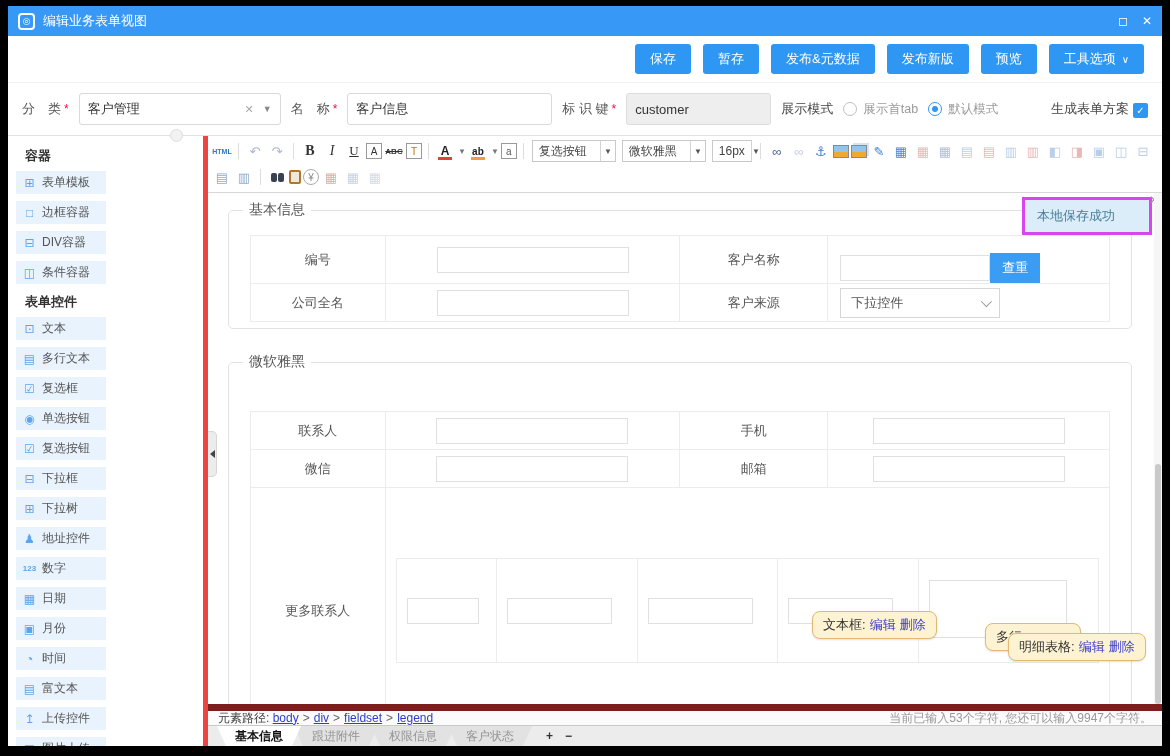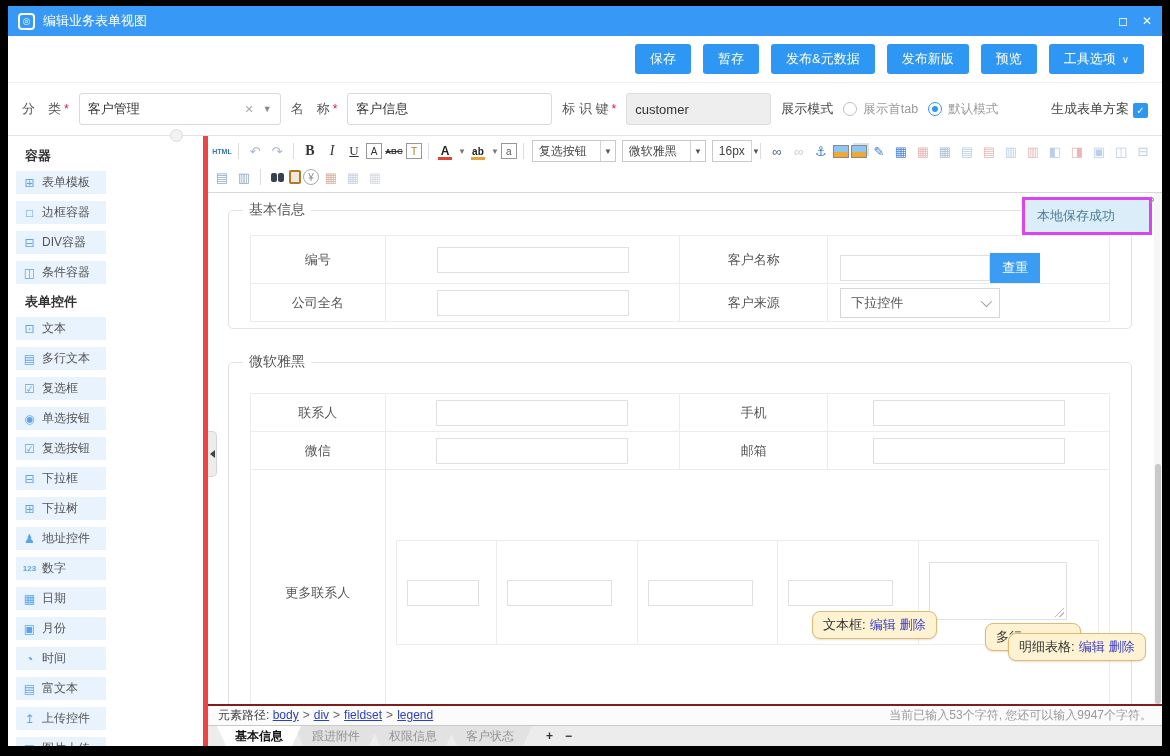--- a/index.html
+++ b/index.html
@@ -71,21 +71,21 @@
   .g-clip { width:12px; height:14px; min-width:12px; background:#efe9da; border:2px solid #b5762a; border-radius:2px; }
   .g-circ { border:1px solid #aaa; border-radius:50%; width:16px; height:16px; min-width:16px; font-size:10px; }
 
   
   .canvas { flex:1; position:relative; overflow:hidden; background:#fff; min-height:0; }
   fieldset { position:absolute; border:1px solid #e2e2e2; border-radius:5px; background:#fff; }
   legend { font-size:14px; color:#555; padding:0 6px; margin-left:14px; }
   .f-basic { left:20px; top:8px; width:904px; height:128px; }
   .f-contacts { left:20px; top:160px; width:904px; height:470px; }
   table.grid { border-collapse:collapse; margin:16px auto 0; }
-  .f-contacts table.grid { margin-top:22px; }
+  .f-contacts table.grid { margin-top:40px; }
   table.grid td { border:1px solid #ececec; height:38px; font-size:13px; color:#555; text-align:center; vertical-align:middle; }
   .f-input { width:192px; height:26px; border:1px solid #e0e0e0; background:#fff; font-family:inherit; font-size:13px; padding:0 6px; vertical-align:middle; }
   .f-input.short { width:150px; }
   .cell-flex { display:flex; align-items:center; justify-content:flex-start; padding-left:12px; gap:0;margin-top:17px; }
   .chk-btn { background:#3b9cf4; color:#fff; font-size:13px; height:30px; padding:0 12px; display:flex; align-items:center; cursor:pointer; }
   .f-select { width:160px; height:30px; border:1px solid #d6d6d6; display:flex; align-items:center; padding:0 10px; font-size:13px; color:#555; margin-left:12px; cursor:pointer; }
   .chev { margin-left:auto; width:8px; height:8px; border-right:1.5px solid #999; border-bottom:1.5px solid #999; transform:rotate(45deg) translateY(-2px); }
   .subwrap { padding:10px; }
   table.sub { border-collapse:collapse; width:100%; }
   table.sub th { background:#f1f1f1; border:1px solid #e4e4e4; height:46px; font-size:13px; color:#444; font-weight:normal; }
@@ -104,21 +104,21 @@
   .tip-multi { left:777px; top:430px; z-index:5; width:96px; overflow:hidden; }
   .tip-detail { left:800px; top:440px; z-index:7; }
 
   
   .collapse { position:absolute; left:0; top:238px; width:9px; height:46px; background:#ececec; border:1px solid #d5d5d5; border-left:none; border-radius:0 5px 5px 0; display:flex; align-items:center; justify-content:center; cursor:pointer; z-index:5; }
   .collapse::after { content:""; width:0; height:0; border-top:4px solid transparent; border-bottom:4px solid transparent; border-right:5px solid #444; }
   .vscroll { position:absolute; right:0; top:0; bottom:0; width:8px; background:#f6f6f6; z-index:10; }
   .vthumb { position:absolute; left:1px; right:1px; top:53%; height:47%; background:#c9c9c9; border-radius:4px; cursor:pointer; }
 
   
-  .statusbar { height:21px; flex:0 0 auto; background:#fbfbfb; border-top:2px solid #7f1d1d; display:flex; align-items:center; justify-content:space-between; padding:0 10px; font-size:12px; color:#444; }
+  .statusbar { height:21px; flex:0 0 auto; background:#fbfbfb; border-top:7px solid #7f1d1d; display:flex; align-items:center; justify-content:space-between; padding:0 10px; font-size:12px; color:#444; }
   .path a { color:#2b3fc9; text-decoration:underline; cursor:pointer; }
   .path .gt { color:#666; margin:0 4px; }
   .charcount { color:#999; }
   .tabbar { height:21px; flex:0 0 auto; background:#ececec; border-top:1px solid #c9c9c9; display:flex; align-items:stretch; padding-left:16px; font-size:12px; }
   .tab { display:flex; align-items:center; padding:0 18px; color:#949494; background:#e2e2e2; clip-path:polygon(0 0,100% 0,calc(100% - 9px) 100%,9px 100%); margin-left:-7px; cursor:pointer; }
   .tab.active { background:#fff; color:#111; font-weight:bold; z-index:2; }
   .tab-ops { display:flex; align-items:center; gap:12px; margin-left:14px; color:#333; font-weight:bold; }
   .tab-ops span { cursor:pointer; }
 </style>
 </head>

